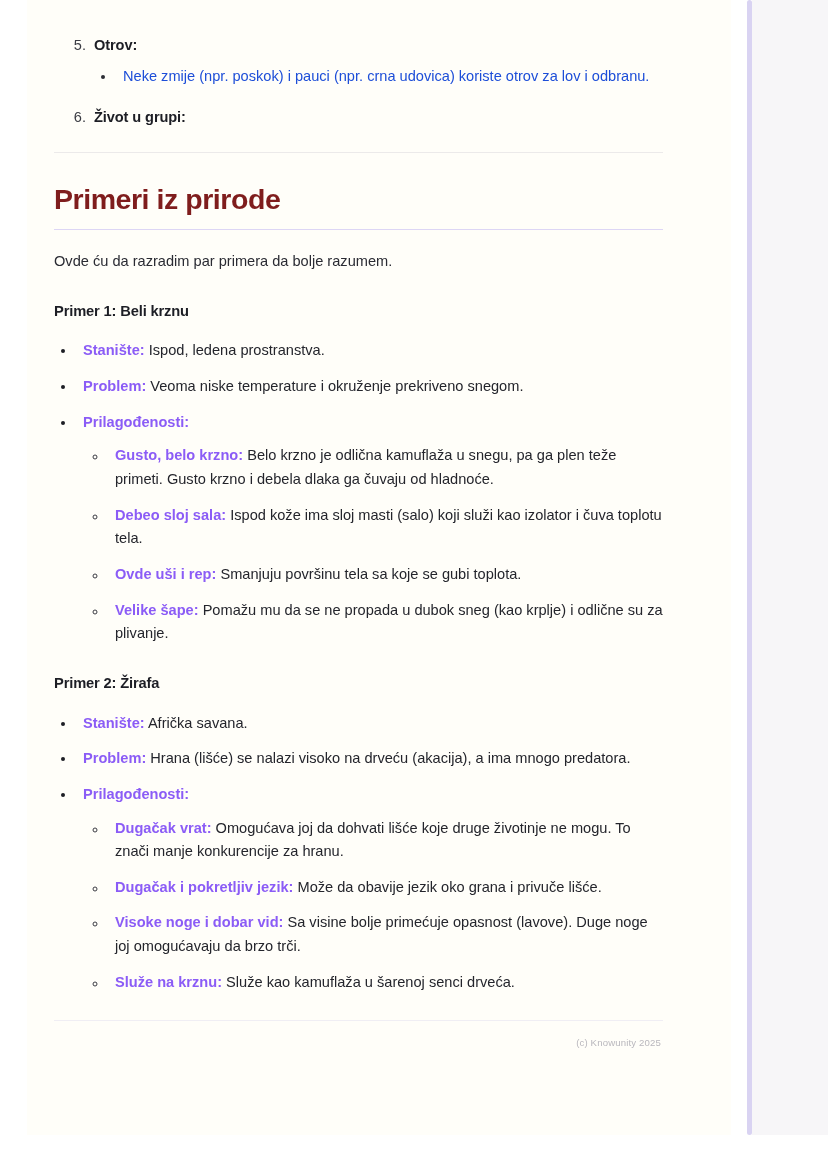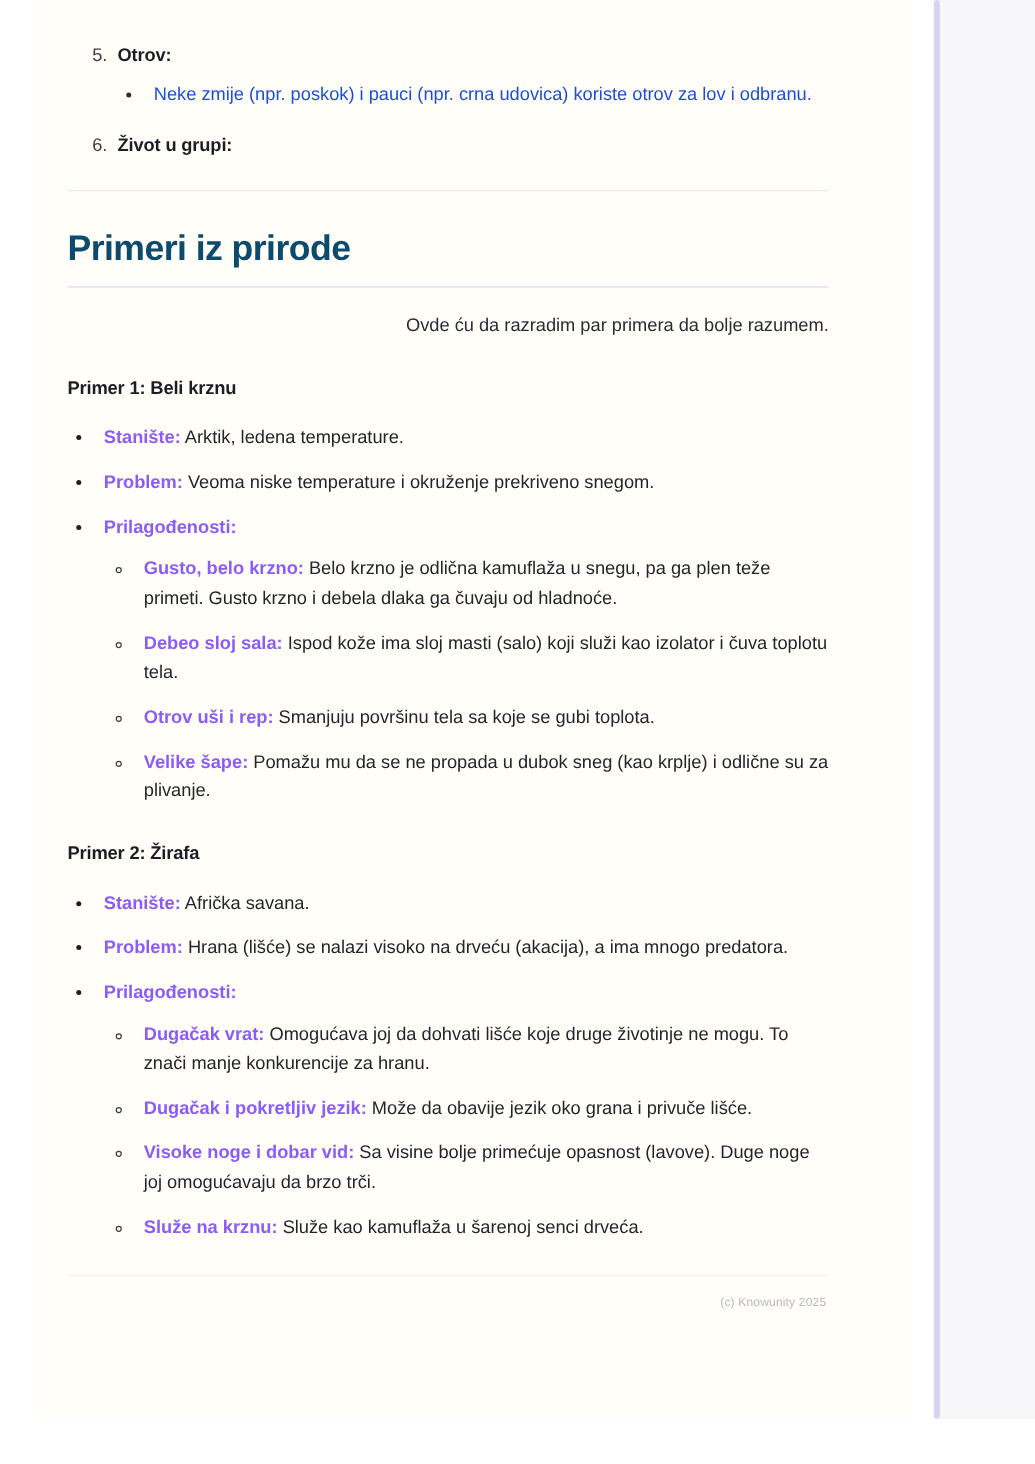--- a/index.html
+++ b/index.html
@@ -105,30 +105,29 @@
     height: 0;
   }
 
   
   h2.section-heading {
     margin: 0 0 0 0;
     padding: 0 0 13px 0;
     font-size: 28.5px;
     line-height: 1.16;
     font-weight: 700;
-    color: #0c4a6e;
+    color: #7f1d1d;
     letter-spacing: -0.45px;
     border-bottom: 1.5px solid #ddd6f5;
   }
 
   p.lead {
     margin: 20px 0 0 0;
     color: #2a2b33;
     font-size: 14.6px;
-    text-align: right;
   }
 
   h3.example-heading {
     margin: 26px 0 0 0;
     font-size: 14.7px;
     font-weight: 700;
     color: #1d1e25;
     letter-spacing: -0.15px;
   }
 
@@ -237,37 +236,37 @@
         <hr class="rule">
 
         <h2 class="section-heading">Primeri iz prirode</h2>
 
         <p class="lead">Ovde ću da razradim par primera da bolje razumem.</p>
 
         <h3 class="example-heading">Primer 1: Beli krznu</h3>
 
         <ul class="ex-list">
           <li>
-            <span class="bold-term">Stanište:</span><span> Arktik, ledena temperature.</span>
+            <span class="bold-term">Stanište:</span><span> Ispod, ledena prostranstva.</span>
           </li>
           <li>
             <span class="bold-term">Problem:</span><span> Veoma niske temperature i okruženje prekriveno snegom.</span>
           </li>
           <li>
             <span class="bold-term">Prilagođenosti:</span><span></span>
 
             <ul class="adapt-list">
               <li>
                 <span class="bold-term">Gusto, belo krzno:</span><span> Belo krzno je odlična kamuflaža u snegu, pa ga plen teže primeti. Gusto krzno i debela dlaka ga čuvaju od hladnoće.</span>
               </li>
               <li>
                 <span class="bold-term">Debeo sloj sala:</span><span> Ispod kože ima sloj masti (salo) koji služi kao izolator i čuva toplotu tela.</span>
               </li>
               <li>
-                <span class="bold-term">Otrov uši i rep:</span><span> Smanjuju površinu tela sa koje se gubi toplota.</span>
+                <span class="bold-term">Ovde uši i rep:</span><span> Smanjuju površinu tela sa koje se gubi toplota.</span>
               </li>
               <li>
                 <span class="bold-term">Velike šape:</span><span> Pomažu mu da se ne propada u dubok sneg (kao krplje) i odlične su za plivanje.</span>
               </li>
             </ul>
           </li>
         </ul>
 
         <h3 class="example-heading">Primer 2: Žirafa</h3>
 

